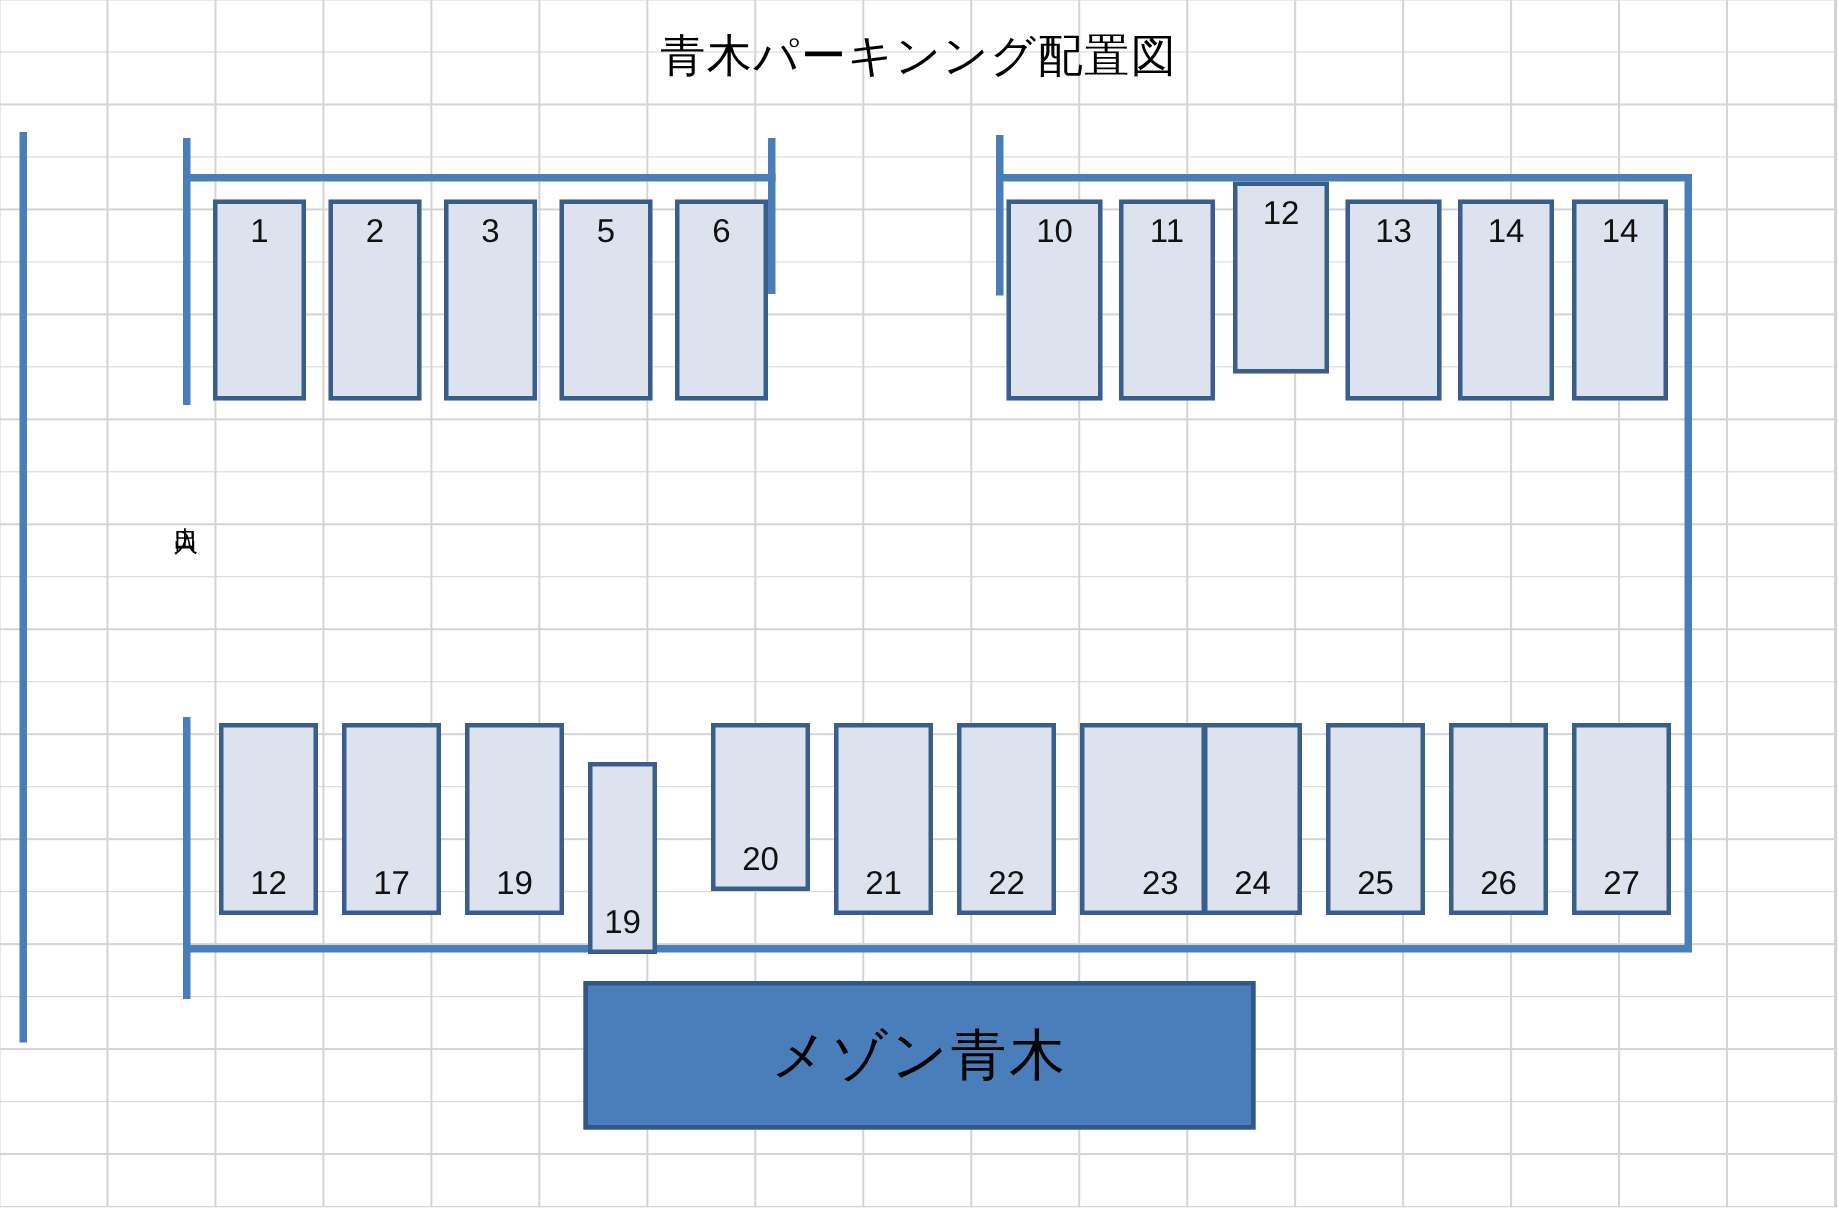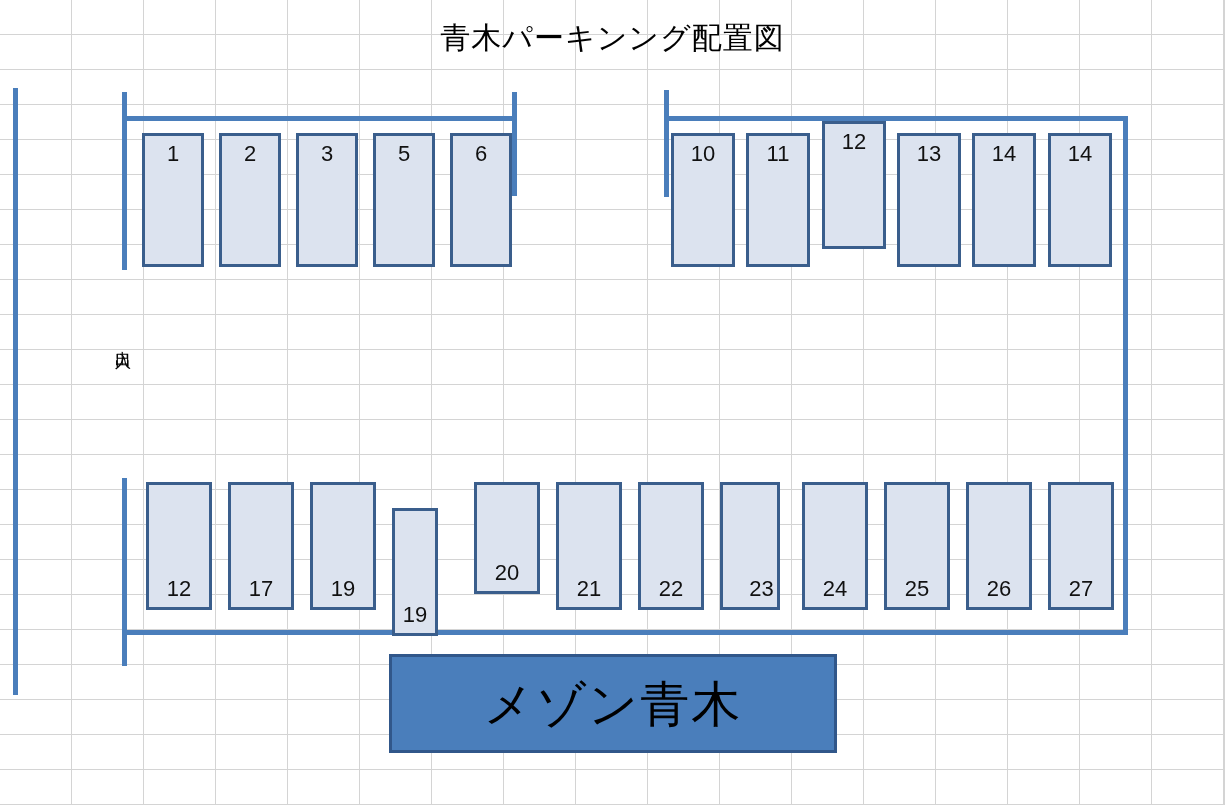--- a/index.html
+++ b/index.html
@@ -90,21 +90,21 @@
     width: 448px;
     height: 99px;
     box-sizing: border-box;
     background: #4a7ebb;
     border: 3px solid #31578a;
     display: flex;
     align-items: center;
     justify-content: center;
   }
   .building .label {
-    font-size: 49px;
+    font-size: 37px;
     line-height: 48px;
     color: #000000;
     letter-spacing: 2px;
     white-space: nowrap;
   }
 </style>
 </head>
 <body>
 
 <div id="sheet">
@@ -175,21 +175,21 @@
       </div>
       <div class="stall bottom" style="left: 474px; top: 482px; width: 66px; height: 112px;">
         <span class="num">20</span>
       </div>
       <div class="stall bottom" style="left: 556px; top: 482px; width: 66px; height: 128px;">
         <span class="num">21</span>
       </div>
       <div class="stall bottom" style="left: 638px; top: 482px; width: 66px; height: 128px;">
         <span class="num">22</span>
       </div>
-      <div class="stall bottom" style="left: 720px; top: 482px; width: 60px; height: 128px; padding-left: 23px;">
+      <div class="stall bottom" style="left: 720px; top: 482px; width: 84px; height: 128px; padding-left: 23px;">
         <span class="num">23</span>
       </div>
       <div class="stall bottom" style="left: 802px; top: 482px; width: 66px; height: 128px;">
         <span class="num">24</span>
       </div>
       <div class="stall bottom" style="left: 884px; top: 482px; width: 66px; height: 128px;">
         <span class="num">25</span>
       </div>
       <div class="stall bottom" style="left: 966px; top: 482px; width: 66px; height: 128px;">
         <span class="num">26</span>

